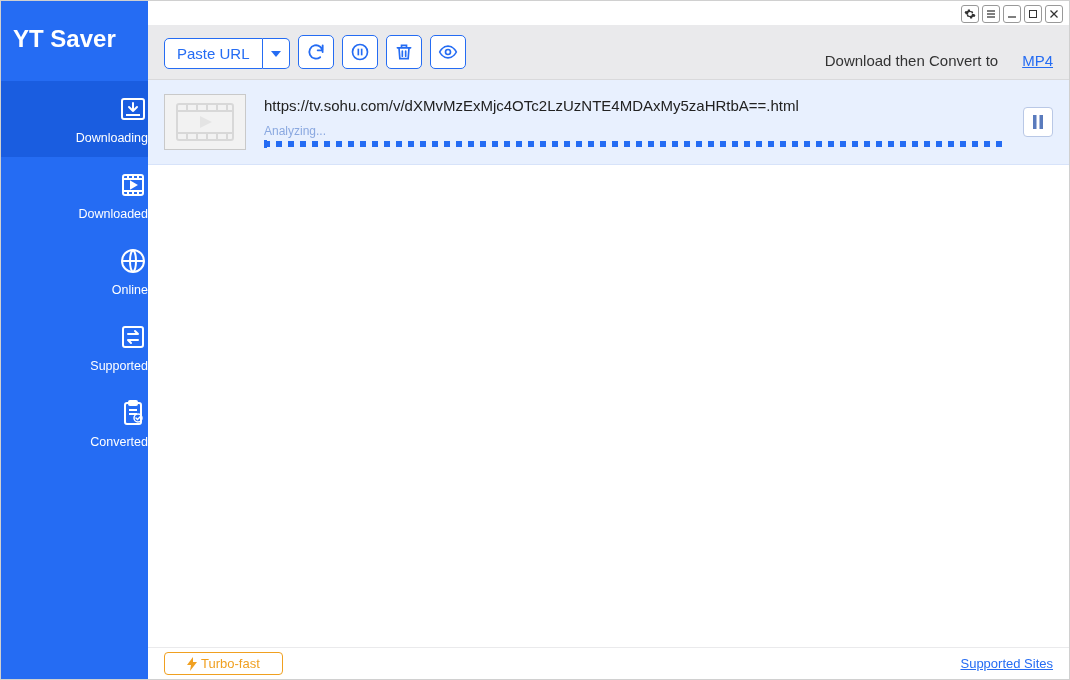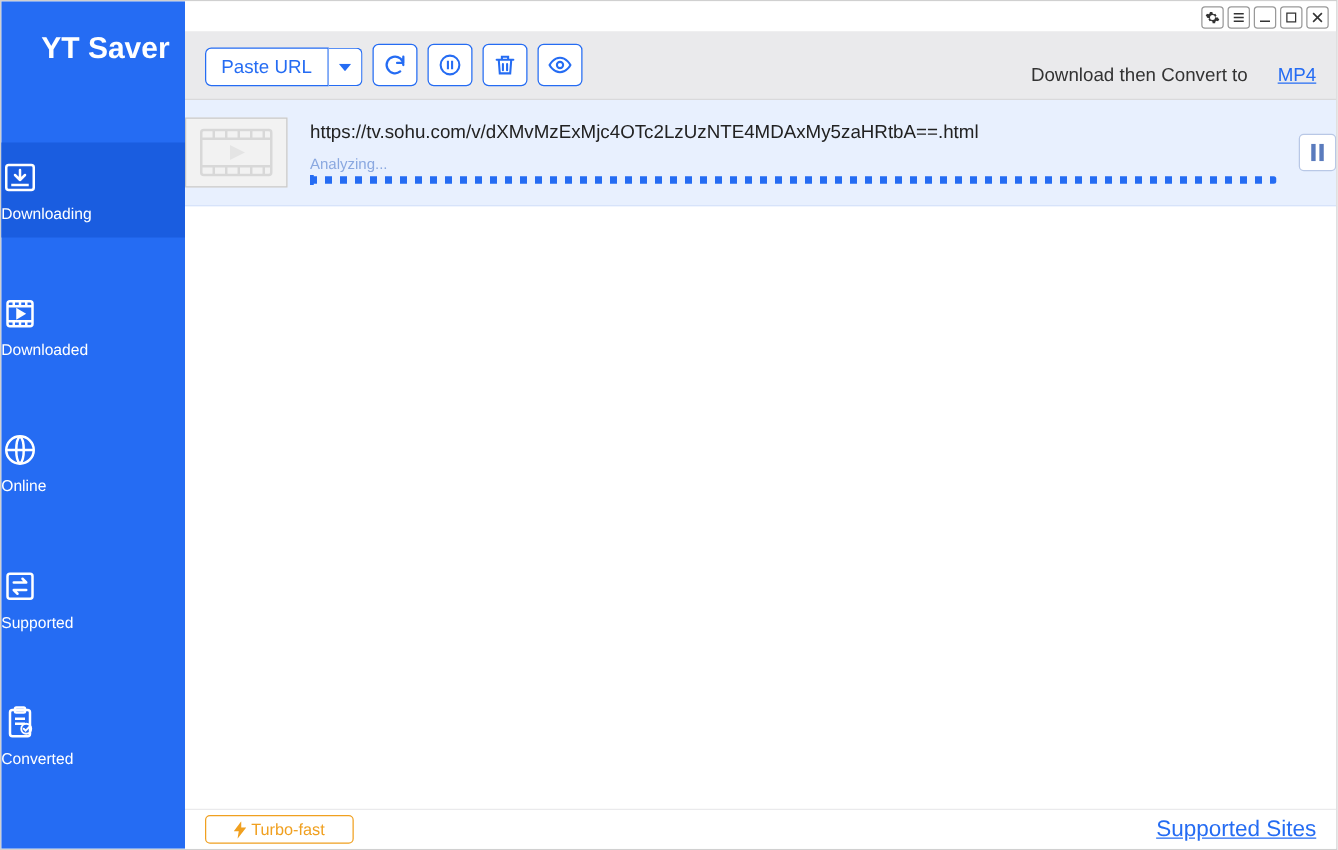--- a/index.html
+++ b/index.html
@@ -1,22 +1,22 @@
 <!DOCTYPE html>
 <html><head>
   <meta charset="utf-8">
   <style>
     * { margin: 0; padding: 0; box-sizing: border-box; font-family: -apple-system, BlinkMacSystemFont, "Segoe UI", Arial, sans-serif; }
     body { width: 1070px; height: 680px; overflow: hidden; border: 1px solid #d0d0d0; background: #fff; }
     .app { display: flex; width: 100%; height: 100%; }
     
     
     .sidebar { width: 147px; background: #256cf3; color: #fff; display: flex; flex-direction: column; }
-    .app-title { font-size: 24px; font-weight: 700; padding: 24px 12px 28px 12px; text-align: left; margin-left: 20px; }
-    .nav-item { display: flex; flex-direction: column; align-items: flex-start; padding: 14px 0 12px 0; cursor: pointer; position: relative; margin-top: 33px; }
+    .app-title { font-size: 24px; font-weight: 700; padding: 24px 12px 28px 12px; text-align: left; }
+    .nav-item { display: flex; flex-direction: column; align-items: flex-end; padding: 14px 0 12px 0; cursor: pointer; position: relative; }
     .nav-item.active { background: #1a5de0; }
     .nav-icon { width: 30px; height: 28px; display: flex; align-items: center; justify-content: center; margin-bottom: 8px; }
     .nav-label { font-size: 12.5px; font-weight: 400; }
     
     
     .main { flex: 1; display: flex; flex-direction: column; background: #fff; }
     
     
     .titlebar { height: 24px; display: flex; justify-content: flex-end; align-items: center; padding: 2px 6px 0 0; gap: 3px; }
     .tb-btn { width: 18px; height: 18px; border: 1px solid #999; border-radius: 3px; display: flex; align-items: center; justify-content: center; cursor: pointer; background:#fff; }
@@ -28,36 +28,36 @@
     .paste-btn { border: 1px solid #256cf3; background: #fff; color: #256cf3; font-size: 15px; padding: 6px 12px; border-radius: 5px 0 0 5px; cursor: pointer; }
     .paste-drop { border: 1px solid #256cf3; border-left: none; background: #fff; color: #256cf3; padding: 6px 8px; border-radius: 0 5px 5px 0; cursor: pointer; display:flex; align-items:center; }
     .icon-btn { width: 36px; height: 34px; border: 1px solid #256cf3; background: #fff; border-radius: 5px; display: flex; align-items: center; justify-content: center; cursor: pointer; }
     .icon-btn svg { stroke: #256cf3; fill: none; }
     .toolbar-spacer { flex: 1; }
     .convert-label { font-size: 15px; color: #333; margin-right: 16px; }
     .format-link { color: #256cf3; font-size: 15px; text-decoration: underline; cursor: pointer; }
     
     
     .content { flex: 1; overflow: auto; background: #fff; }
-    .download-row { display: flex; align-items: center; padding: 14px 0; background: #e8f0fe; border-bottom: 1px solid #d7e3fa; gap: 18px; }
+    .download-row { display: flex; align-items: center; padding: 14px 16px; background: #e8f0fe; border-bottom: 1px solid #d7e3fa; gap: 18px; }
     .thumb { width: 82px; height: 56px; border: 1px solid #c9c9c9; background: #f2f2f2; display: flex; align-items: center; justify-content: center; flex-shrink: 0; }
     .thumb svg { opacity: 0.35; }
     .dl-info { flex: 1; display: flex; flex-direction: column; gap: 10px; min-width: 0; }
     .dl-url { font-size: 15px; color: #222; white-space: nowrap; overflow: hidden; text-overflow: ellipsis; }
     .dl-progress-wrap { display: flex; flex-direction: column; gap: 3px; }
     .dl-status { font-size: 12px; color: #8aa8e0; }
     .progress-bar { height: 6px; background-image: repeating-linear-gradient(90deg, #256cf3 0 6px, transparent 6px 12px); width: 100%; border-radius: 2px; position: relative; }
     .progress-bar::before { content:""; position:absolute; left:0; top:-1px; height:8px; width:3px; background:#256cf3; }
     .pause-btn { width: 30px; height: 30px; border: 1px solid #b9c8e6; border-radius: 4px; background: #fff; display: flex; align-items: center; justify-content: center; cursor: pointer; flex-shrink: 0; }
     
     
     .footer { height: 32px; border-top: 1px solid #eaeaec; display: flex; align-items: center; padding: 0 16px; background: #fff; }
     .turbo { border: 1px solid #f0a020; color: #f0a020; padding: 3px 22px; border-radius: 4px; font-size: 13px; display:flex; align-items:center; gap:4px; }
     .footer-spacer { flex: 1; }
-    .sites-link { color: #256cf3; font-size: 18px; text-decoration: underline; cursor: pointer; }
+    .sites-link { color: #256cf3; font-size: 13px; text-decoration: underline; cursor: pointer; }
   </style>
 </head>
 <body>
 
 <div class="app">
 
   <div class="sidebar">
     <div class="app-title">YT Saver</div>
 
     <div class="nav-item active">

